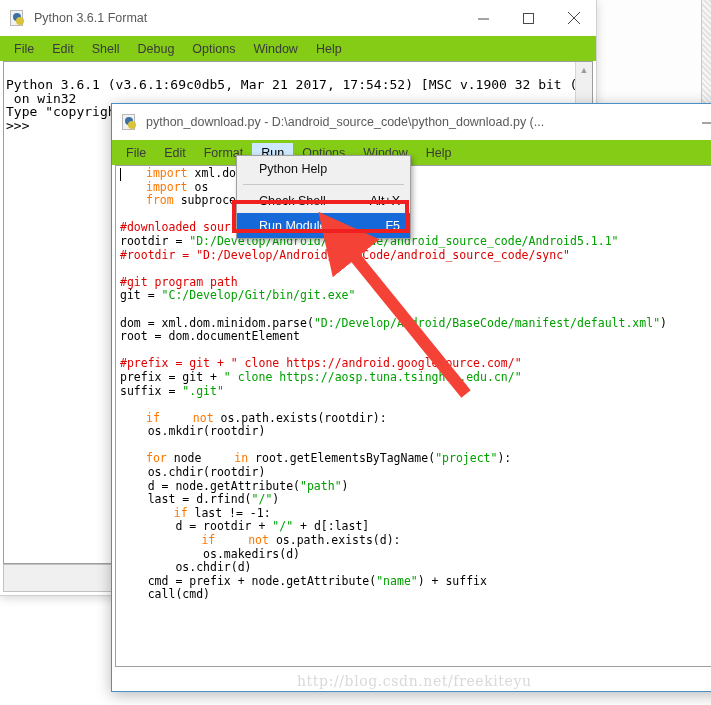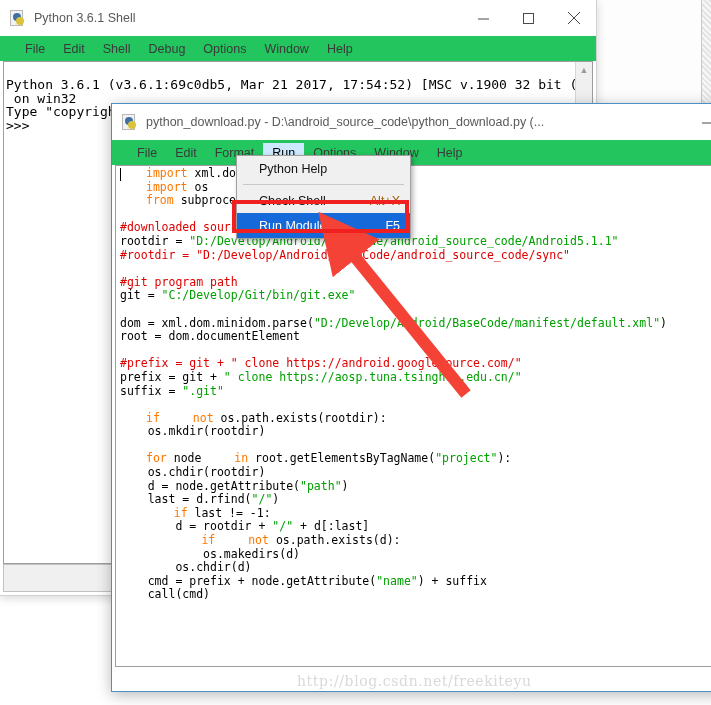--- a/index.html
+++ b/index.html
@@ -20,21 +20,21 @@
                border:1px solid #b9b9b9;box-sizing:border-box;}
   .pyicon .b1{position:absolute;left:3px;top:3px;width:8px;height:8px;border-radius:50%;
               background:#3b6fa5;}
   .pyicon .b2{position:absolute;left:6px;top:7px;width:8px;height:8px;border-radius:50%;
               background:#d8c33a;}
   .wbtns{display:flex;align-items:center;height:100%;flex:none;}
   .wbtn{width:45px;height:100%;display:flex;align-items:center;justify-content:center;
         color:#4a4a4a;}
   .wbtn svg{display:block;}
 
-  .menubar{height:25px;display:flex;align-items:center;padding-left:16px;background:#22c55e;}
+  .menubar{height:25px;display:flex;align-items:center;padding-left:5px;background:#84cc16;}
   .menuitem{font-size:12.5px;color:#3a3a3a;padding:3px 9px;white-space:nowrap;}
   .menuitem.active{background:#cde8ff;color:#000;}
 
   
   #shell-window{left:0;top:0;width:597px;height:596px;
      border:1px solid #d0d0d0;border-top:none;border-left:none;
      box-shadow:0 2px 9px rgba(0,0,0,.17);}
   #shell-body{position:absolute;left:3px;top:61px;right:3px;bottom:31px;
      border:1px solid #9e9e9e;background:#fff;overflow:hidden;}
   #shell-text{position:absolute;left:2px;top:16px;right:17px;
@@ -64,21 +64,21 @@
      align-items:center;gap:12px;font-size:14px;color:#2b2b2b;
      font-family:"DejaVu Sans Mono","Liberation Mono",monospace;font-weight:bold;}
 
   
   #run-menu{position:absolute;left:236px;top:155px;width:173px;
      background:#f0f0f0;border:1px solid #a0a0a0;
      box-shadow:2px 2px 5px rgba(0,0,0,.30);z-index:40;}
   .mi{height:25px;display:flex;align-items:center;font-size:12.5px;color:#111;
       padding:0 10px 0 22px;white-space:nowrap;}
   .mi .lbl{flex:1;}
-  .mi .acc{color:#a16207;padding-left:18px;}
+  .mi .acc{color:#000000;padding-left:18px;}
   .mi.sel{background:#1669d8;color:#fff;}
   .mi.sel .acc{color:#fff;}
   .msep{height:1px;background:#c8c8c8;margin:3px 6px;}
 
   
   #hl-box{position:absolute;left:232px;top:200px;width:177px;height:33px;
      border:4px solid #f02020;box-sizing:border-box;z-index:60;}
   #arrow-svg{position:absolute;left:0;top:0;width:711px;height:705px;z-index:55;
      pointer-events:none;}
 
@@ -101,21 +101,21 @@
   
 </div>
 
 <div class="win" id="shell-window">
   <div class="titlebar">
     <span class="pyicon">
       <span class="doc"></span>
         <span class="b1"></span>
         <span class="b2"></span>
     </span>
-    <span class="wintitle">Python 3.6.1 Shell</span>
+    <span class="wintitle">Python 3.6.1 Format</span>
     <span class="wbtns">
       <span class="wbtn">
         <svg width="11" height="11" viewBox="0 0 11 11">
             <line x1="0" y1="6" x2="11" y2="6" stroke="#4a4a4a" stroke-width="1"></line>
           </svg>
       </span>
       <span class="wbtn">
         <svg width="11" height="11" viewBox="0 0 11 11">
             <rect x="0.5" y="0.5" width="10" height="10" fill="none" stroke="#4a4a4a" stroke-width="1"></rect>
           </svg>

